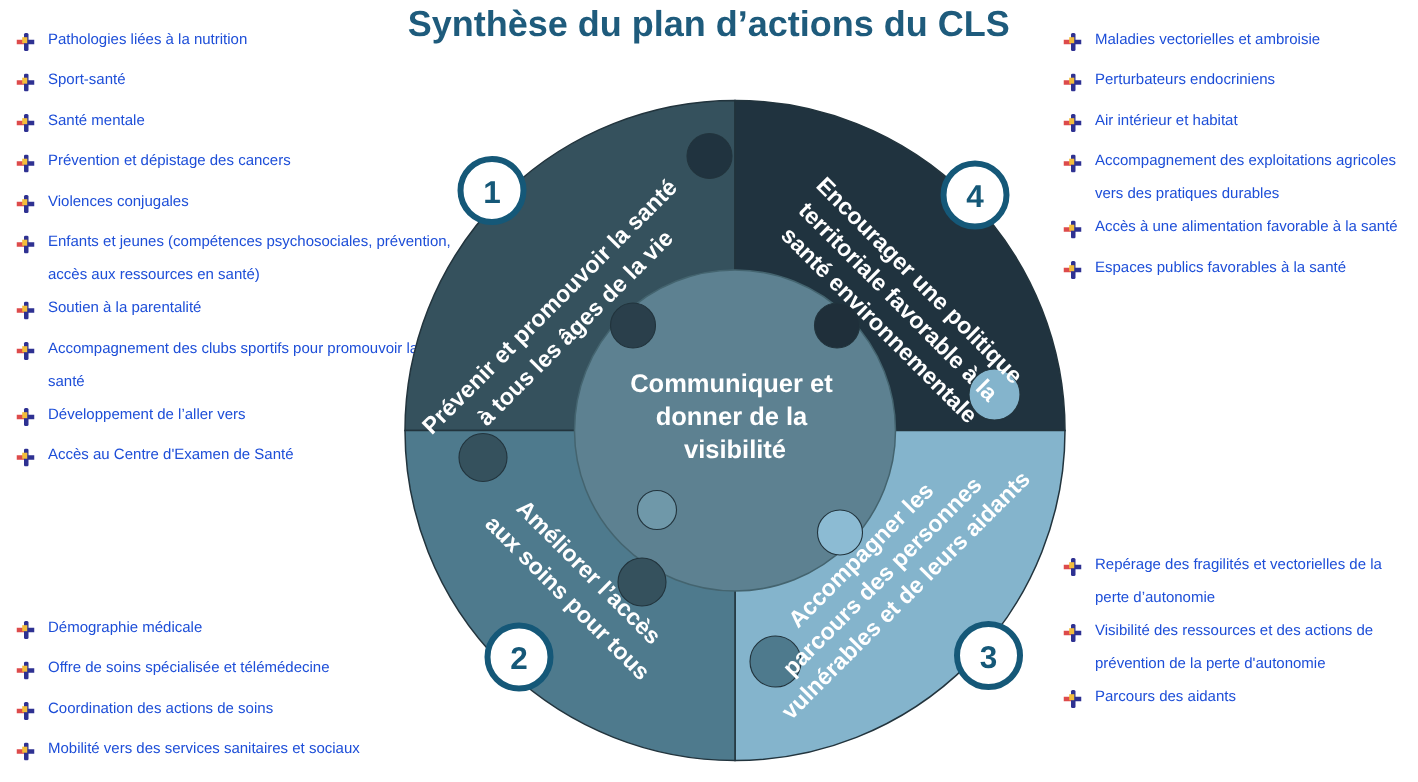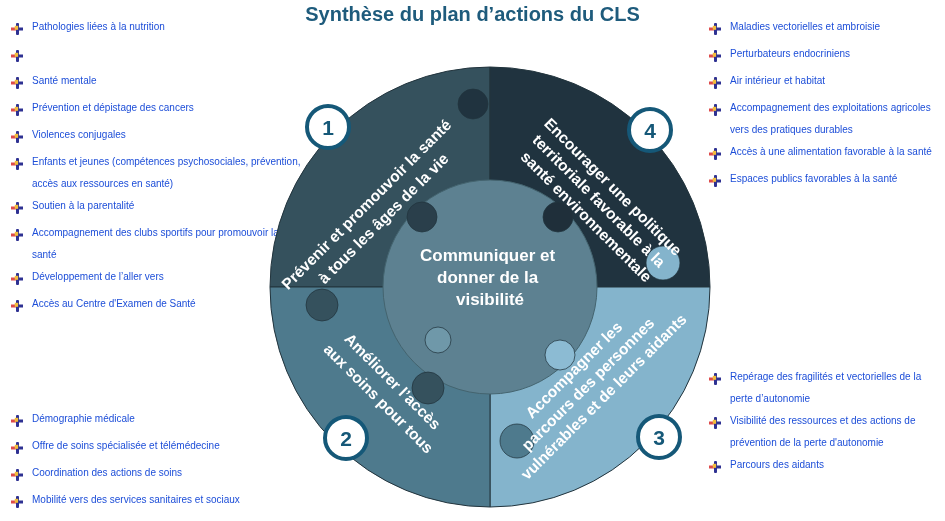--- a/index.html
+++ b/index.html
@@ -2,21 +2,21 @@
 <html><head>
 <meta charset="utf-8">
 <style>
   html,body{margin:0;padding:0;background:#fff;}
   .page{
     position:relative;width:945px;height:521px;background:#ffffff;overflow:hidden;
     font-family:"Liberation Sans",sans-serif;
   }
   .title{
     position:absolute;top:3px;left:0;width:100%;text-align:center;
-    font-size:20px;font-weight:bold;color:#1E5B7C;letter-spacing:0px;
+    font-size:24px;font-weight:bold;color:#1E5B7C;letter-spacing:0px;
   }
   .list{position:absolute;color:#1d4ed8;font-size:10px;line-height:22px;}
   .list-top-left{left:4px;top:16px;width:300px;}
   .list-bottom-left{left:4px;top:408px;width:474px;}
   .list-top-right{left:702px;top:16px;width:243px;}
   .list-bottom-right{left:702px;top:366px;width:243px;}
   .li{display:flex;align-items:flex-start;}
   .bullet{flex:none;width:12px;margin:5px 9px 0 7px;display:inline-block;}
   .li-text{flex:1;}
   .wheel{position:absolute;left:260px;top:57px;}
@@ -44,20 +44,21 @@
           </svg></span>
         <span class="li-text">Pathologies liées à la nutrition</span>
       </div>
       <div class="li">
         <span class="bullet"><svg width="12" height="12" viewBox="0 0 12 12">
             <rect x="5" y="0" width="3" height="12" rx="1" fill="#2E3192"></rect>
             <rect x="0" y="4.5" width="5" height="3" fill="#DD4B4B"></rect>
             <rect x="3.8" y="2.8" width="3.4" height="4" fill="#F3BE3C"></rect>
             <rect x="7.5" y="4.5" width="4.5" height="3" fill="#2E3192"></rect>
           </svg></span>
+        <span class="li-text">Sport-santé</span>
       </div>
       <div class="li">
         <span class="bullet"><svg width="12" height="12" viewBox="0 0 12 12">
             <rect x="5" y="0" width="3" height="12" rx="1" fill="#2E3192"></rect>
             <rect x="0" y="4.5" width="5" height="3" fill="#DD4B4B"></rect>
             <rect x="3.8" y="2.8" width="3.4" height="4" fill="#F3BE3C"></rect>
             <rect x="7.5" y="4.5" width="4.5" height="3" fill="#2E3192"></rect>
           </svg></span>
         <span class="li-text">Santé mentale</span>
       </div>

